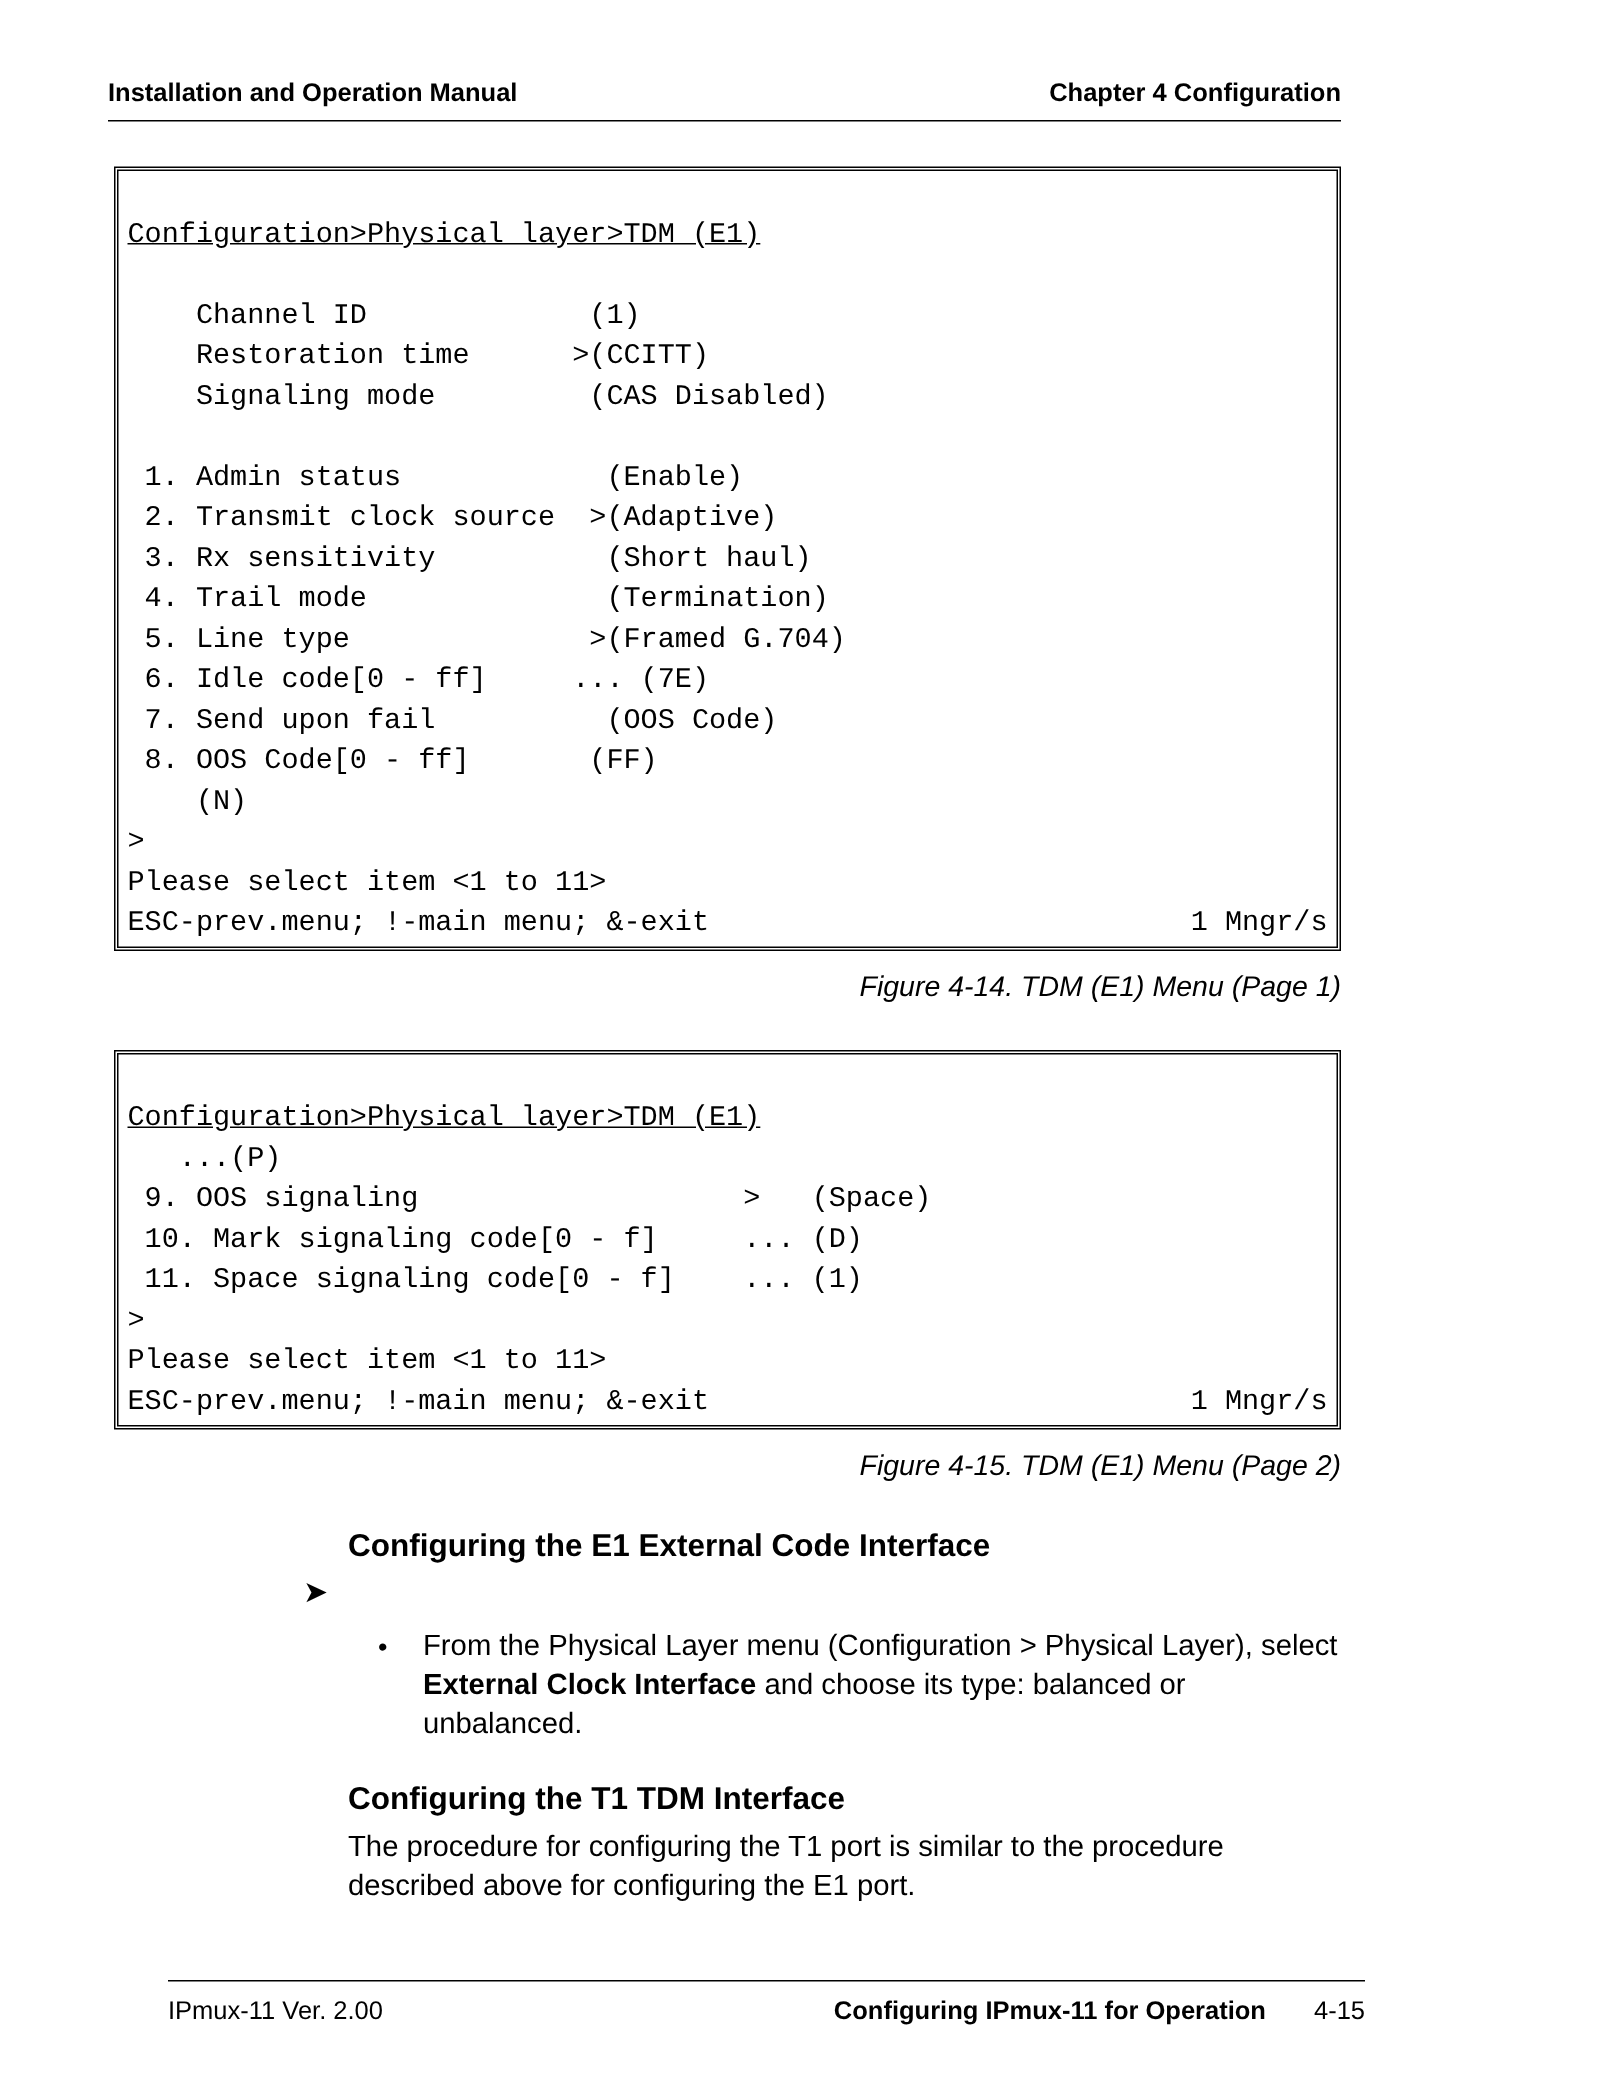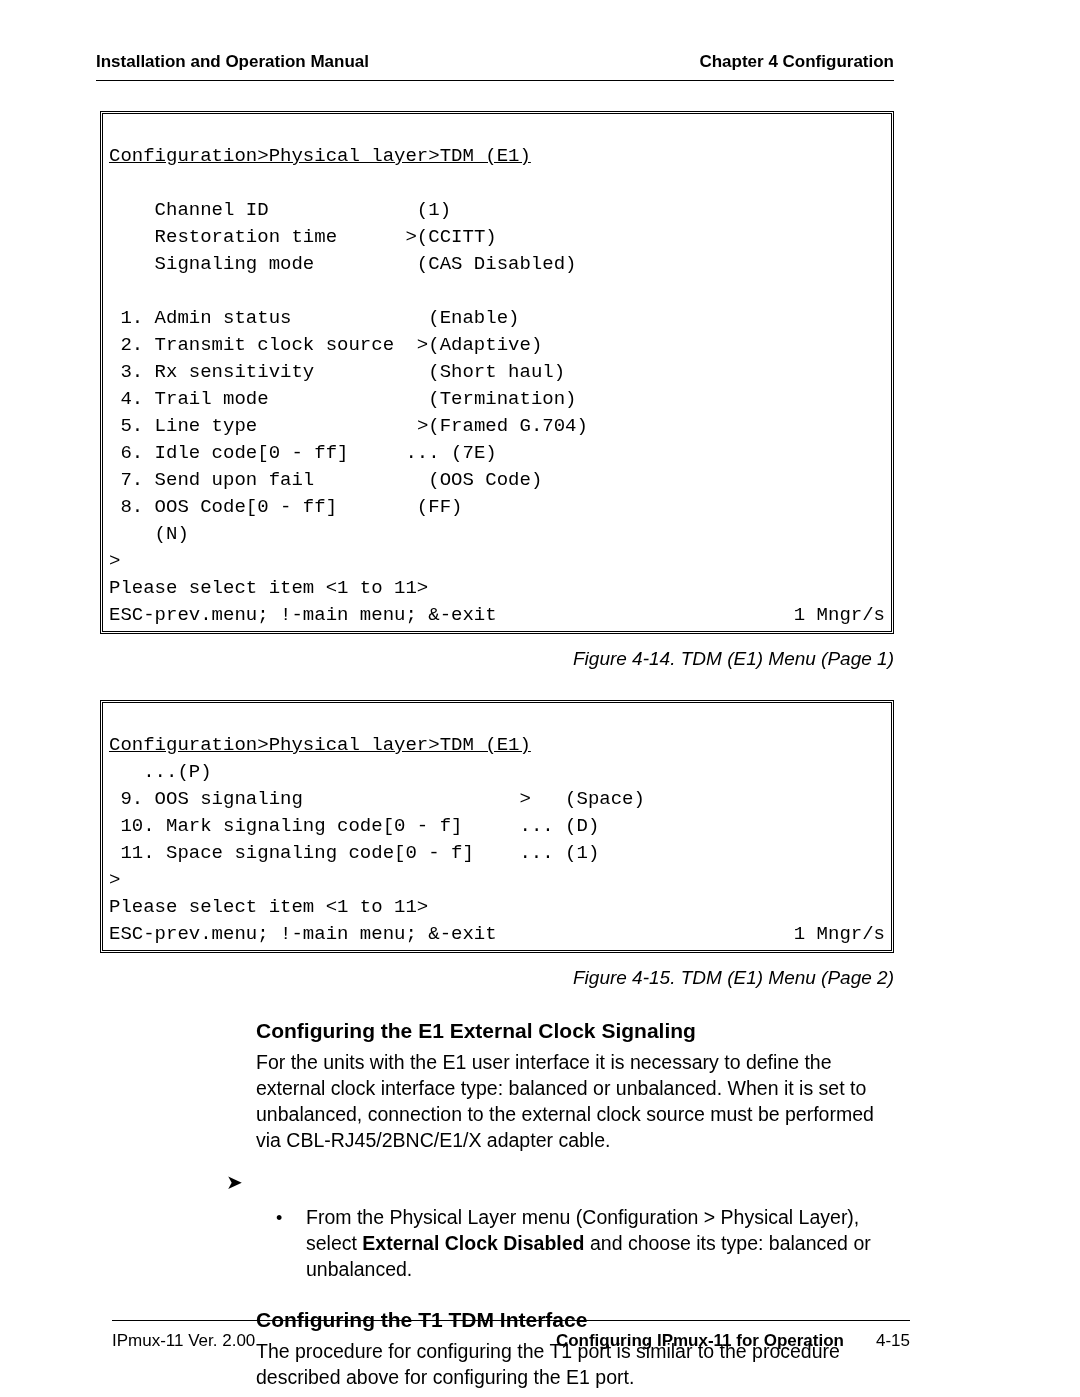--- a/index.html
+++ b/index.html
@@ -8,21 +8,21 @@
     padding: 0;
     background: #fff;
     font-family: "Segoe UI", "Frutiger", "Helvetica Neue", Arial, sans-serif;
     color: #000;
   }
   .page {
     width: 990px;
     height: 1397px;
     position: relative;
     box-sizing: border-box;
-    padding: 52px 96px 40px 96px;
+    padding: 52px 96px 40px 72px;
   }
   .running-head {
     display: flex;
     justify-content: space-between;
     font-size: 17px;
     font-weight: 600;
     padding-bottom: 8px;
     border-bottom: 1px solid #000;
   }
   .content {
@@ -152,32 +152,31 @@
 <span> 9. OOS signaling</span>                   <span>&gt;   (Space)</span>
 <span> 10. Mark signaling code[0 - f]</span>     <span>... (D)</span>
 <span> 11. Space signaling code[0 - f]</span>    <span>... (1)</span>
 <span>&gt;</span>
 <span>Please select item &lt;1 to 11&gt;</span>
 <div class="footer-row"><span>ESC-prev.menu; !-main menu; &amp;-exit</span><span>1 Mngr/s</span></div></div>
 
     <div class="caption">Figure 4-15.  TDM (E1) Menu (Page 2)</div>
 
     <div class="body-block">
-      <h3 class="section">Configuring the E1 External Clock Signaling</h3>
-      <p class="body-text">For the units with the E1 user interface it is necessary to define the external clock interface type: balanced or unbalanced. When it is set to unbalanced, connection to the external clock source must be performed via CBL-RJ45/2BNC/E1/X adapter cable.</p>
+      <h3 class="section">Configuring the E1 External Code Interface</h3>
     </div>
 
     <div class="proc-row">
       <span class="proc-arrow">➤</span>
     </div>
 
     <div class="step-row">
       <span class="bullet">•</span>
       <span class="step-text">
-        <span>From the Physical Layer menu (Configuration &gt; Physical Layer), select </span><span class="bold">External Clock Disabled</span><span> and choose its type: balanced or unbalanced.</span>
+        <span>From the Physical Layer menu (Configuration &gt; Physical Layer), select </span><span class="bold">External Clock Interface</span><span> and choose its type: balanced or unbalanced.</span>
       </span>
     </div>
 
     <div class="body-block">
       <h3 class="section">Configuring the T1 TDM Interface</h3>
       <p class="body-text">The procedure for configuring the T1 port is similar to the procedure described above for configuring the E1 port.</p>
     </div>
 
   </div>
 

